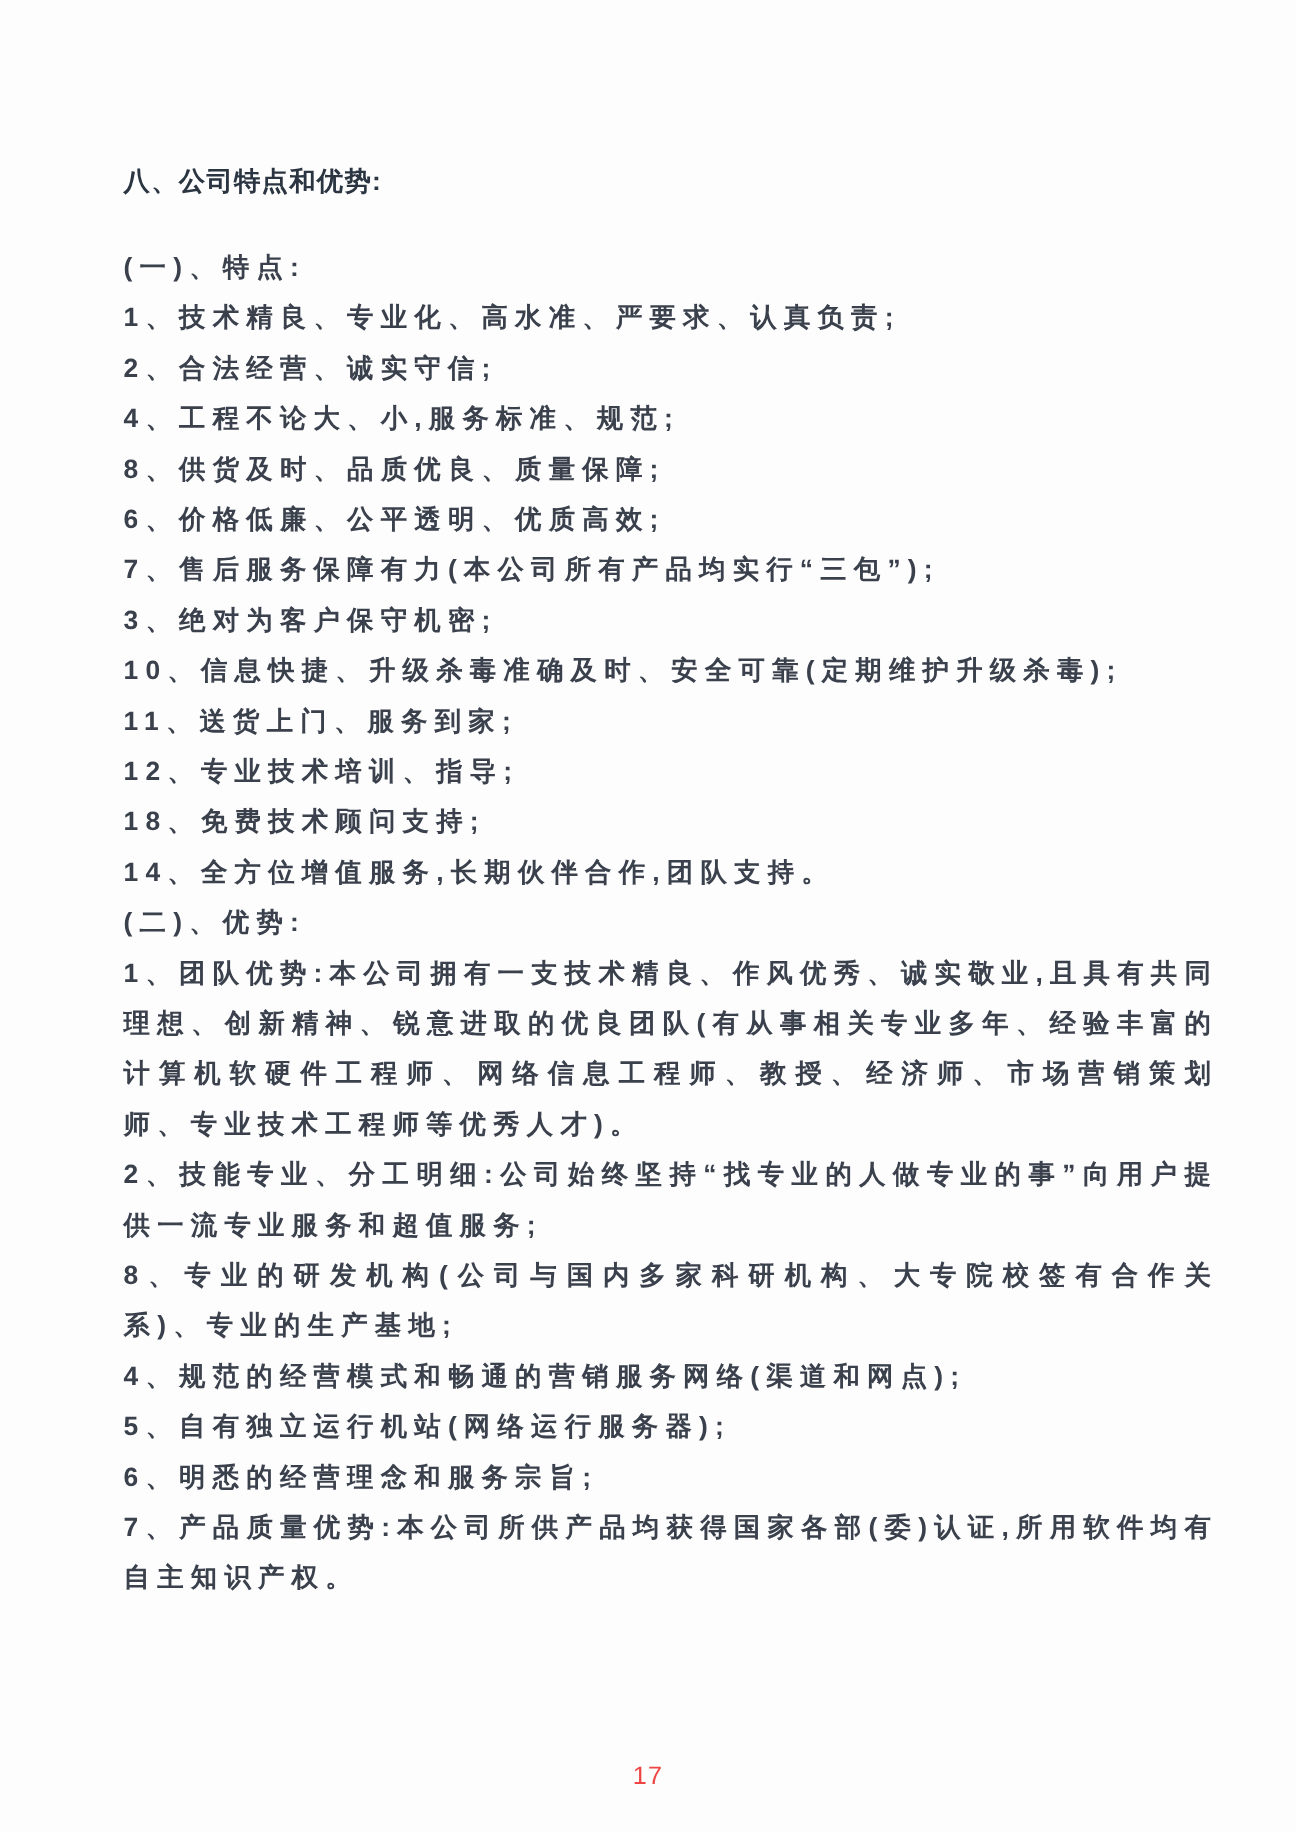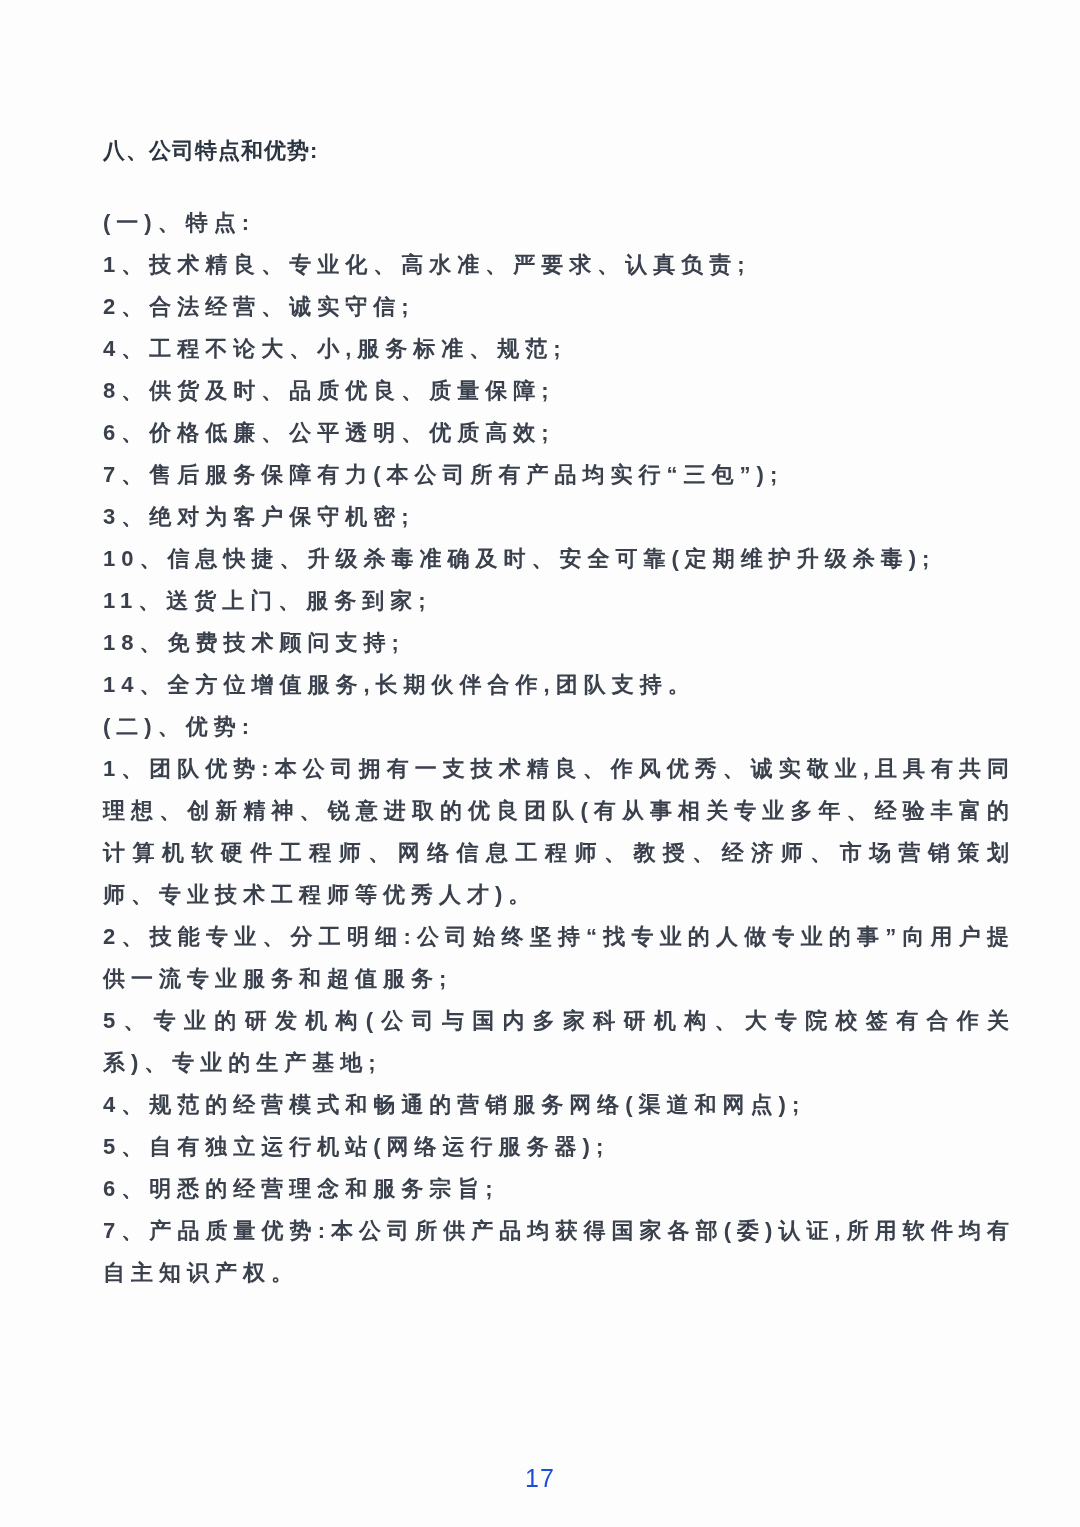--- a/index.html
+++ b/index.html
@@ -39,48 +39,49 @@
     font-weight: bold;
   }
   .page-footer {
     position: absolute;
     bottom: 34px;
     left: 0;
     width: 100%;
     text-align: center;
   }
   .page-number {
-    font-size: 25px;
-    color: #1d4ed8;
+    font-size: 21px;
+    color: #ef4444;
     letter-spacing: 1px;
   }
 </style>
 </head>
 <body>
 
 <div class="page">
   <div class="content">
     <h1 class="doc-title">八、公司特点和优势:</h1>
     <div id="sections">
         <p class="line">(一)、特点:</p>
         <p class="line">1、技术精良、专业化、高水准、严要求、认真负责;</p>
         <p class="line">2、合法经营、诚实守信;</p>
         <p class="line">4、工程不论大、小,服务标准、规范;</p>
         <p class="line">8、供货及时、品质优良、质量保障;</p>
         <p class="line">6、价格低廉、公平透明、优质高效;</p>
         <p class="line">7、售后服务保障有力(本公司所有产品均实行“三包”);</p>
         <p class="line">3、绝对为客户保守机密;</p>
         <p class="line">10、信息快捷、升级杀毒准确及时、安全可靠(定期维护升级杀毒);</p>
         <p class="line">11、送货上门、服务到家;</p>
+        <p class="line">12、专业技术培训、指导;</p>
         <p class="line">18、免费技术顾问支持;</p>
         <p class="line">14、全方位增值服务,长期伙伴合作,团队支持。</p>
         <p class="line">(二)、优势:</p>
         <p class="line">1、团队优势:本公司拥有一支技术精良、作风优秀、诚实敬业,且具有共同理想、创新精神、锐意进取的优良团队(有从事相关专业多年、经验丰富的计算机软硬件工程师、网络信息工程师、教授、经济师、市场营销策划师、专业技术工程师等优秀人才)。</p>
         <p class="line">2、技能专业、分工明细:公司始终坚持“找专业的人做专业的事”向用户提供一流专业服务和超值服务;</p>
-        <p class="line">5、专业的研发机构(公司与国内多家科研机构、大专院校签有合作关系)、专业的生产基地;</p>
+        <p class="line">8、专业的研发机构(公司与国内多家科研机构、大专院校签有合作关系)、专业的生产基地;</p>
         <p class="line">4、规范的经营模式和畅通的营销服务网络(渠道和网点);</p>
         <p class="line">5、自有独立运行机站(网络运行服务器);</p>
         <p class="line">6、明悉的经营理念和服务宗旨;</p>
         <p class="line">7、产品质量优势:本公司所供产品均获得国家各部(委)认证,所用软件均有自主知识产权。</p>
       </div>
   </div>
   <div class="page-footer">
     <span class="page-number">17</span>
   </div>
 </div>

